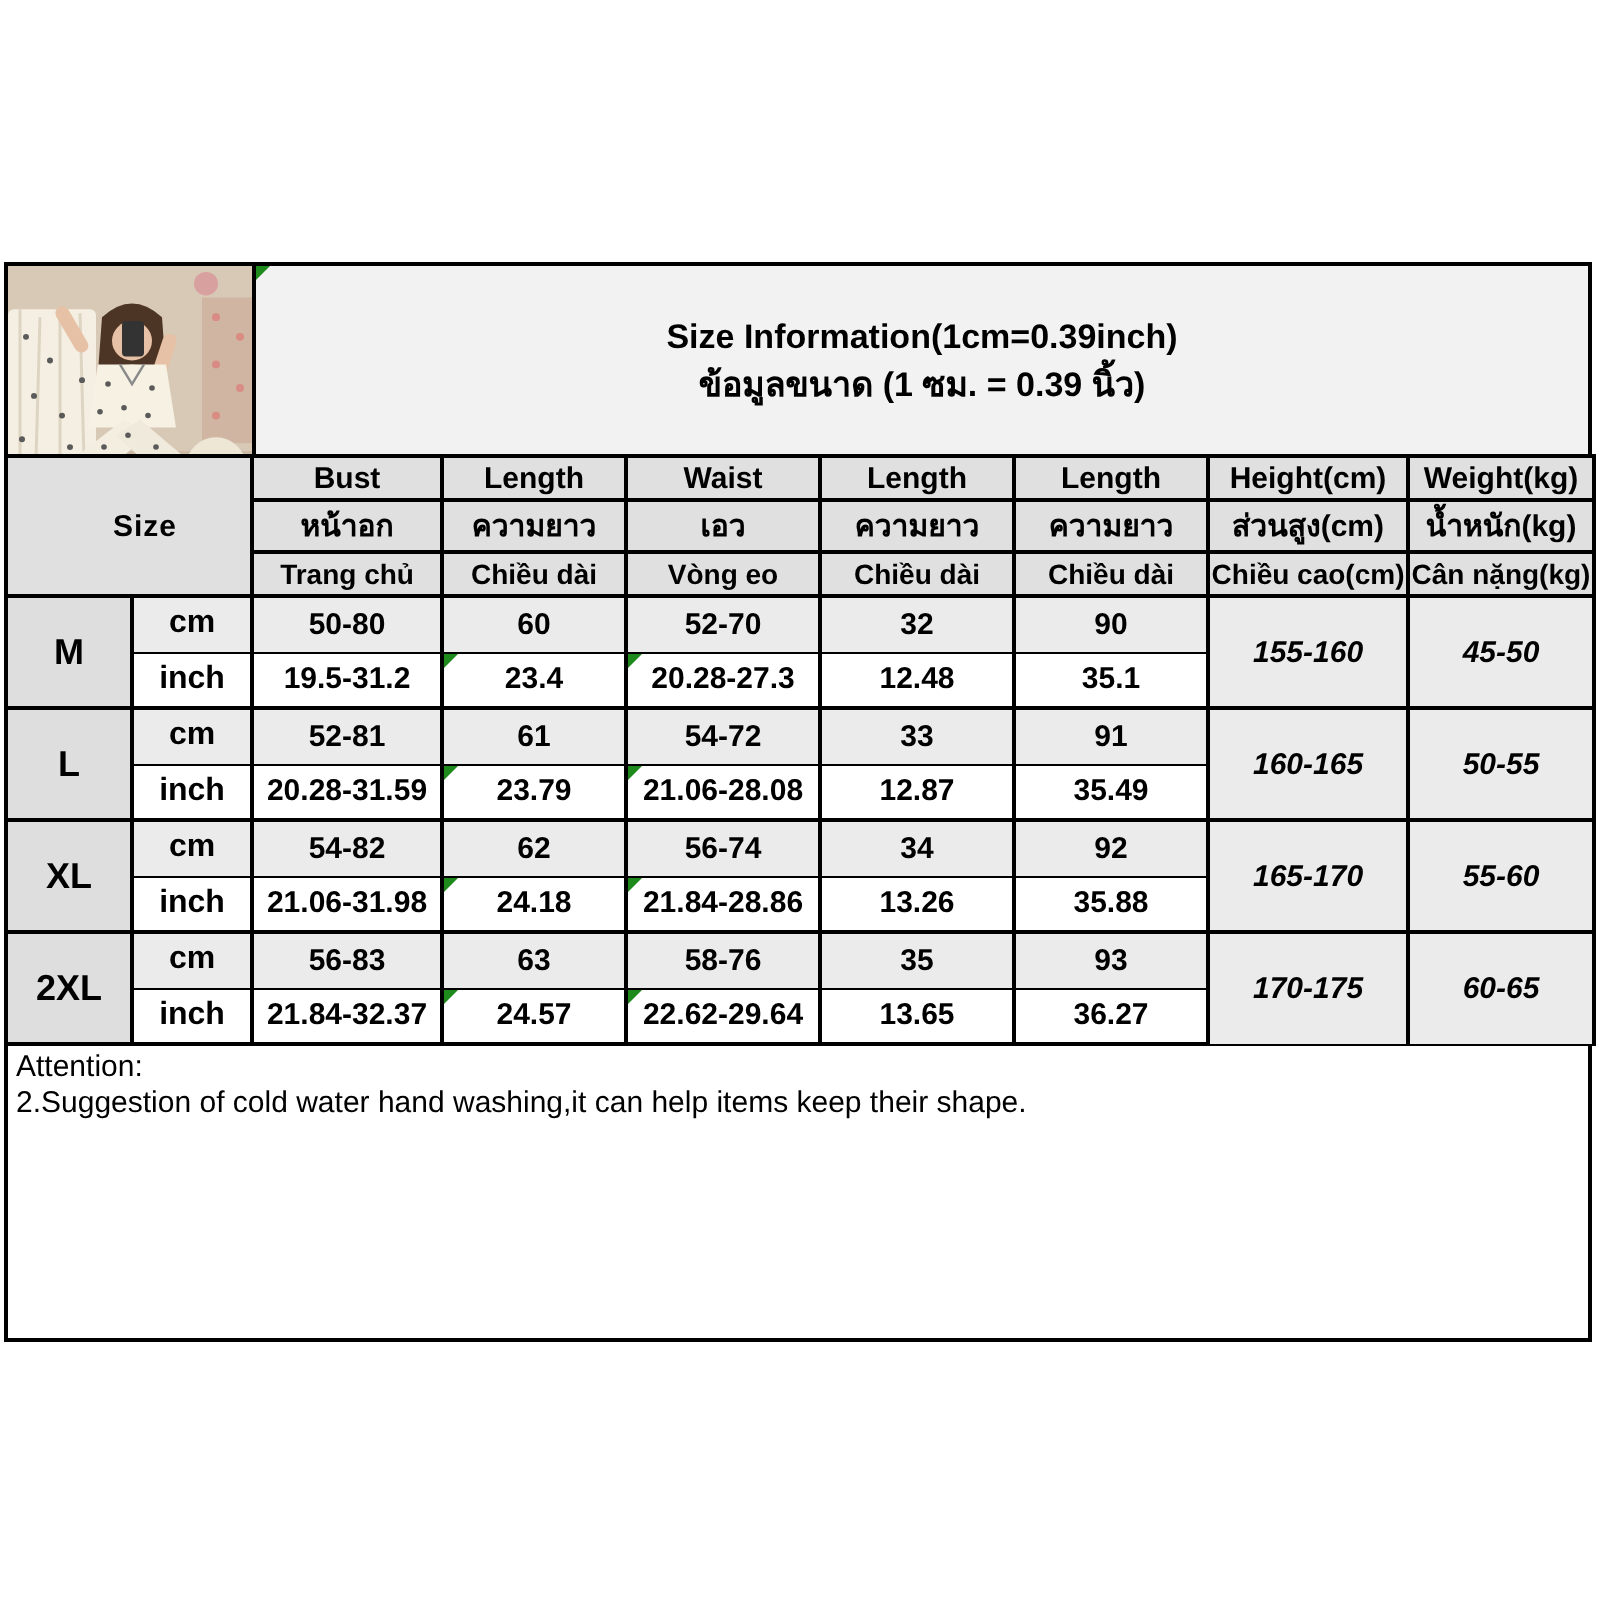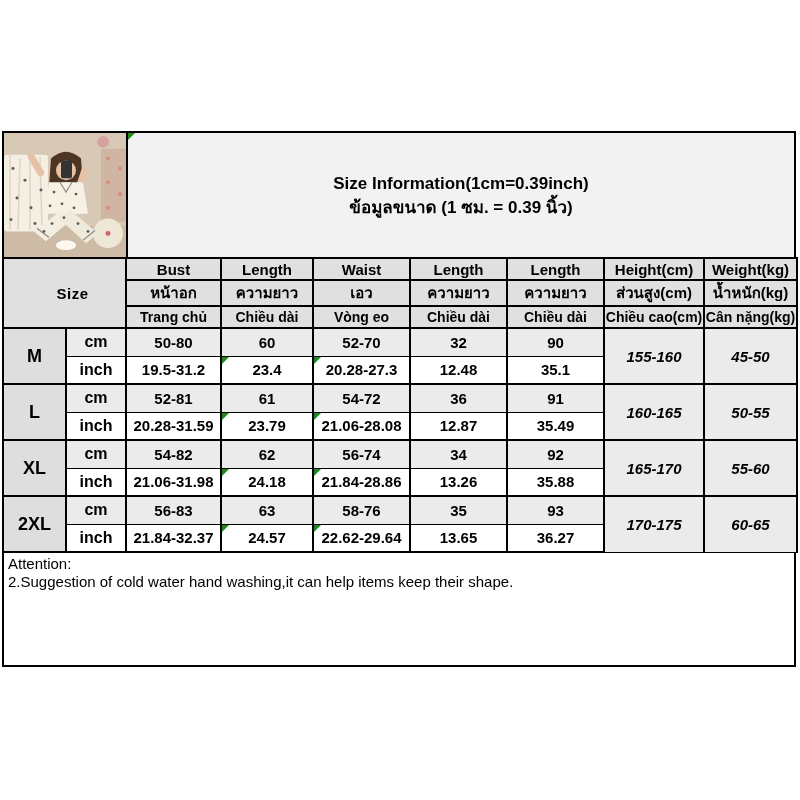--- a/index.html
+++ b/index.html
@@ -10,21 +10,21 @@
     font-family:"Liberation Sans","DejaVu Sans",sans-serif;
     color:#000;
     position:relative;
     overflow:hidden;
   }
   .sheet { position:absolute; left:2px; top:131px; width:794px; }
 
   
   .topband {
     display:flex;
-    height:126px;
+    height:96px;
     border:2px solid #000;
     border-bottom:none;
   }
   .photo-cell {
     width:124px; flex:none;
     border-right:2px solid #000;
     overflow:hidden;
   }
   .title-cell {
     flex:1;
@@ -72,21 +72,21 @@
   tr.inchrow td { background:#ffffff; }
   tr.cmrow td { border-bottom-width:1px; }
   tr.inchrow td { border-top-width:1px; }
   td.val { font-size:15px;margin-top:24px; }
   td.mergecell { background:#f0f0f0; font-size:15px;font-style:italic; }
 
   
   .attention {
     border:2px solid #000;
     border-top:none;
-    height:114px;
+    height:148px;
     padding:2px 4px;
     background:#fff;
     font-size:15px;
     line-height:18px;
     font-weight:normal;
   }
   .attention p { margin:0; }
 </style>
 </head>
 <body>
@@ -221,21 +221,21 @@
           <td class="val">20.28-27.3<span class="tri"></span></td>
           <td class="val">12.48</td>
           <td class="val">35.1</td>
         </tr>
         <tr class="cmrow">
           <th class="size-cell" rowspan="2">L</th>
           <td class="unit">cm</td>
           <td class="val">52-81</td>
           <td class="val">61</td>
           <td class="val">54-72</td>
-          <td class="val">36</td>
+          <td class="val">33</td>
           <td class="val">91</td>
           <td class="mergecell" rowspan="2">160-165</td>
           <td class="mergecell" rowspan="2">50-55</td>
         </tr>
         <tr class="inchrow">
           <td class="unit">inch</td>
           <td class="val">20.28-31.59</td>
           <td class="val">23.79<span class="tri"></span></td>
           <td class="val">21.06-28.08<span class="tri"></span></td>
           <td class="val">12.87</td>

